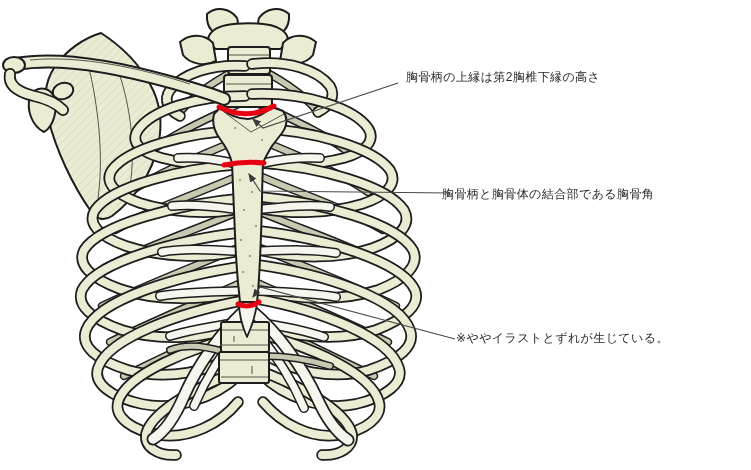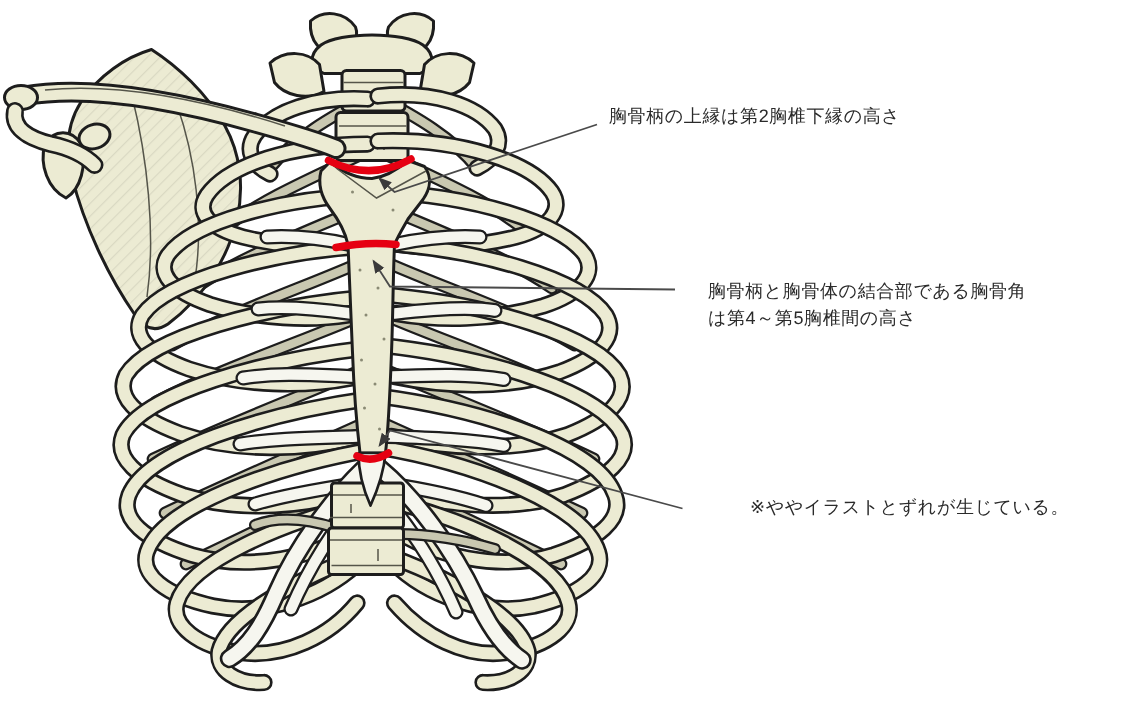--- a/index.html
+++ b/index.html
@@ -17,21 +17,21 @@
   .pf{fill:none;stroke:var(--bone_shadow);stroke-linecap:round;}
   .wf{fill:none;stroke:var(--cartilage);stroke-linecap:round;}
   .bone{fill:var(--bone);stroke:var(--outline);stroke-width:2;stroke-linejoin:round;}
   .white{fill:var(--cartilage);stroke:var(--outline);stroke-width:1.8;stroke-linejoin:round;}
   .detail{fill:none;stroke:#55554a;stroke-width:1;}
   .speck{fill:#8a8a74;}
   .redmark{fill:none;stroke:var(--marker);stroke-width:5;stroke-linecap:round;}
   .leader{fill:none;stroke:var(--leader);stroke-width:1.2;}
   .ann{position:absolute;color:var(--text);font-size:12px;line-height:17.5px;
        letter-spacing:.4px;white-space:nowrap;}
-  .ann .note{margin-top:1px;margin-left:44px;}
+  .ann .note{margin-top:1px;}
 </style>
 </head>
 <body>
 
 <div class="stage">
 
   <svg width="751" height="470" viewBox="0 0 751 470">
     <defs>
       <marker id="arw" markerWidth="9" markerHeight="9" refX="6.5" refY="3" orient="auto">
         <path d="M0,0 L7.5,3 L0,6 Z" fill="#3a3a3a"></path>
@@ -225,22 +225,21 @@
       <path class="leader" d="M398,83 L263,128 L253,119" marker-end="url(#arw)"></path>
       <path class="leader" d="M450,193 L260,191 L249,174" marker-end="url(#arw)"></path>
       <path class="leader" d="M455,339 L260,287 L253,297" marker-end="url(#arw)"></path>
     </g>
   </svg>
 
   <div class="ann" style="left:406px;top:69px;">
     <div>胸骨柄の上縁は第2胸椎下縁の高さ</div>
   </div>
 
-  <div class="ann" style="left:472px;top:186px;">
+  <div class="ann" style="left:442px;top:186px;">
     <div>胸骨柄と胸骨体の結合部である胸骨角</div>
-    <div>は第4～第5胸椎間の高さ</div>
   </div>
 
   <div class="ann" style="left:456px;top:329px;">
     <div class="note">※ややイラストとずれが生じている。</div>
   </div>
 
 </div>
 
 </body></html>

